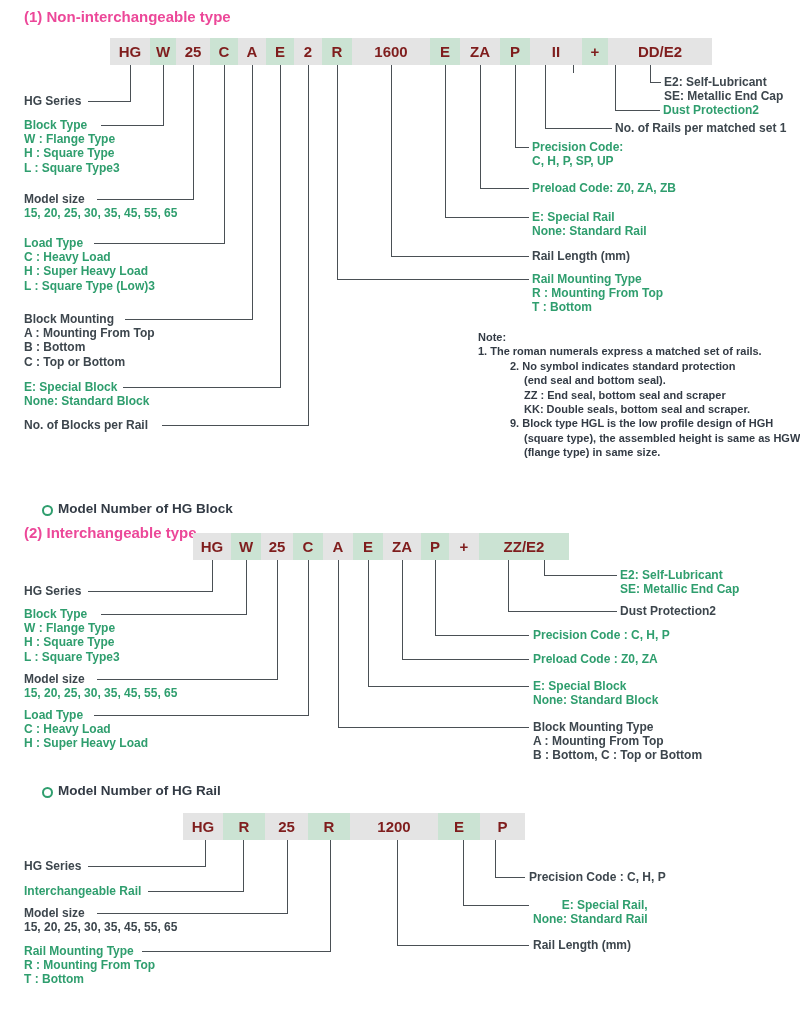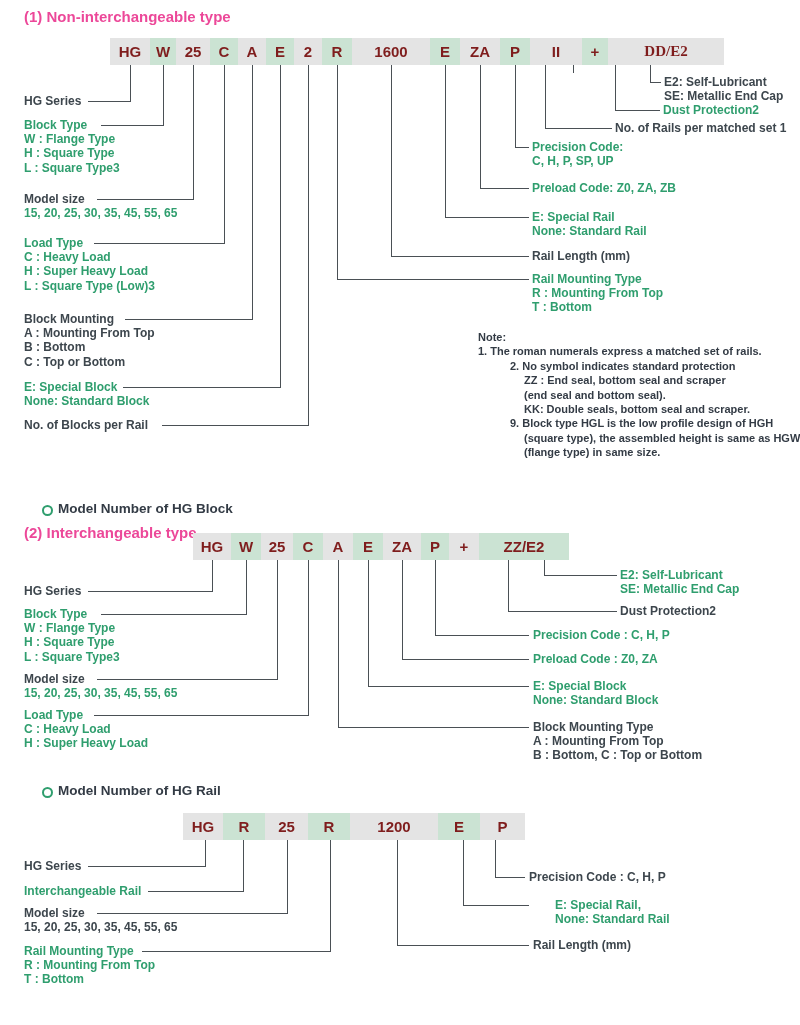--- a/index.html
+++ b/index.html
@@ -79,21 +79,21 @@
     <div class="box bgg" style="width:28px;">A</div>
     <div class="box bgn" style="width:28px;">E</div>
     <div class="box bgg" style="width:28px;">2</div>
     <div class="box bgn" style="width:30px;">R</div>
     <div class="box bgg" style="width:78px;">1600</div>
     <div class="box bgn" style="width:30px;">E</div>
     <div class="box bgg" style="width:40px;">ZA</div>
     <div class="box bgn" style="width:30px;">P</div>
     <div class="box bgg" style="width:52px;">II</div>
     <div class="box bgn" style="width:26px;">+</div>
-    <div class="box bgg" style="width:116px;font-family:Liberation Serif, serif;">DD/E2</div>
+    <div class="box bgg" style="width:104px;">DD/E2</div>
   </div>
 
   <div class="lbl dark" style="left:24px;top:94px;">HG Series</div>
 
   <div class="lbl green" style="left:24px;top:118px;">
     <div>Block Type</div>
     <div>W : Flange Type</div>
     <div>H : Square Type</div>
     <div>L : Square Type3</div>
   </div>
@@ -152,22 +152,22 @@
     <div>R : Mounting From Top</div>
     <div>T : Bottom</div>
   </div>
 
   <div class="note" style="left:478px;top:330px;">
     <div class="r1">
       <span class="nlab">Note:</span>
       <span>1. The roman numerals express a matched set of rails.</span>
     </div>
     <div class="ind1">2. No symbol indicates standard protection</div>
+    <div class="ind2">(end seal and bottom seal).</div>
     <div class="ind2">ZZ : End seal, bottom seal and scraper</div>
-    <div class="ind2">(end seal and bottom seal).</div>
     <div class="ind2">KK: Double seals, bottom seal and scraper.</div>
     <div class="ind1">9. Block type HGL is the low profile design of HGH</div>
     <div class="ind2">(square type), the assembled height is same as HGW</div>
     <div class="ind2">(flange type) in same size.</div>
   </div>
 
   <div class="sec-title" style="left:24px;top:480px;margin-top:44px;">(2) Interchangeable type</div>
   <span class="bullet" style="left:42px;top:505px;"></span>
   <div class="subtitle" style="left:58px;top:501px;">Model Number of HG Block</div>
 
@@ -249,20 +249,20 @@
   </div>
 
   <div class="lbl green" style="left:24px;top:944px;">
     <div>Rail Mounting Type</div>
     <div>R : Mounting From Top</div>
     <div>T : Bottom</div>
   </div>
 
   <div class="lbl dark" style="left:529px;top:870px;">Precision Code : C, H, P</div>
 
-  <div class="lbl green" style="left:555px;top:898px;">
+  <div class="lbl green" style="left:533px;top:898px;text-align:right;">
     <div>E: Special Rail,</div>
     <div>None: Standard Rail</div>
   </div>
 
   <div class="lbl dark" style="left:533px;top:938px;">Rail Length (mm)</div>
 
 </div>
 
 </body></html>

